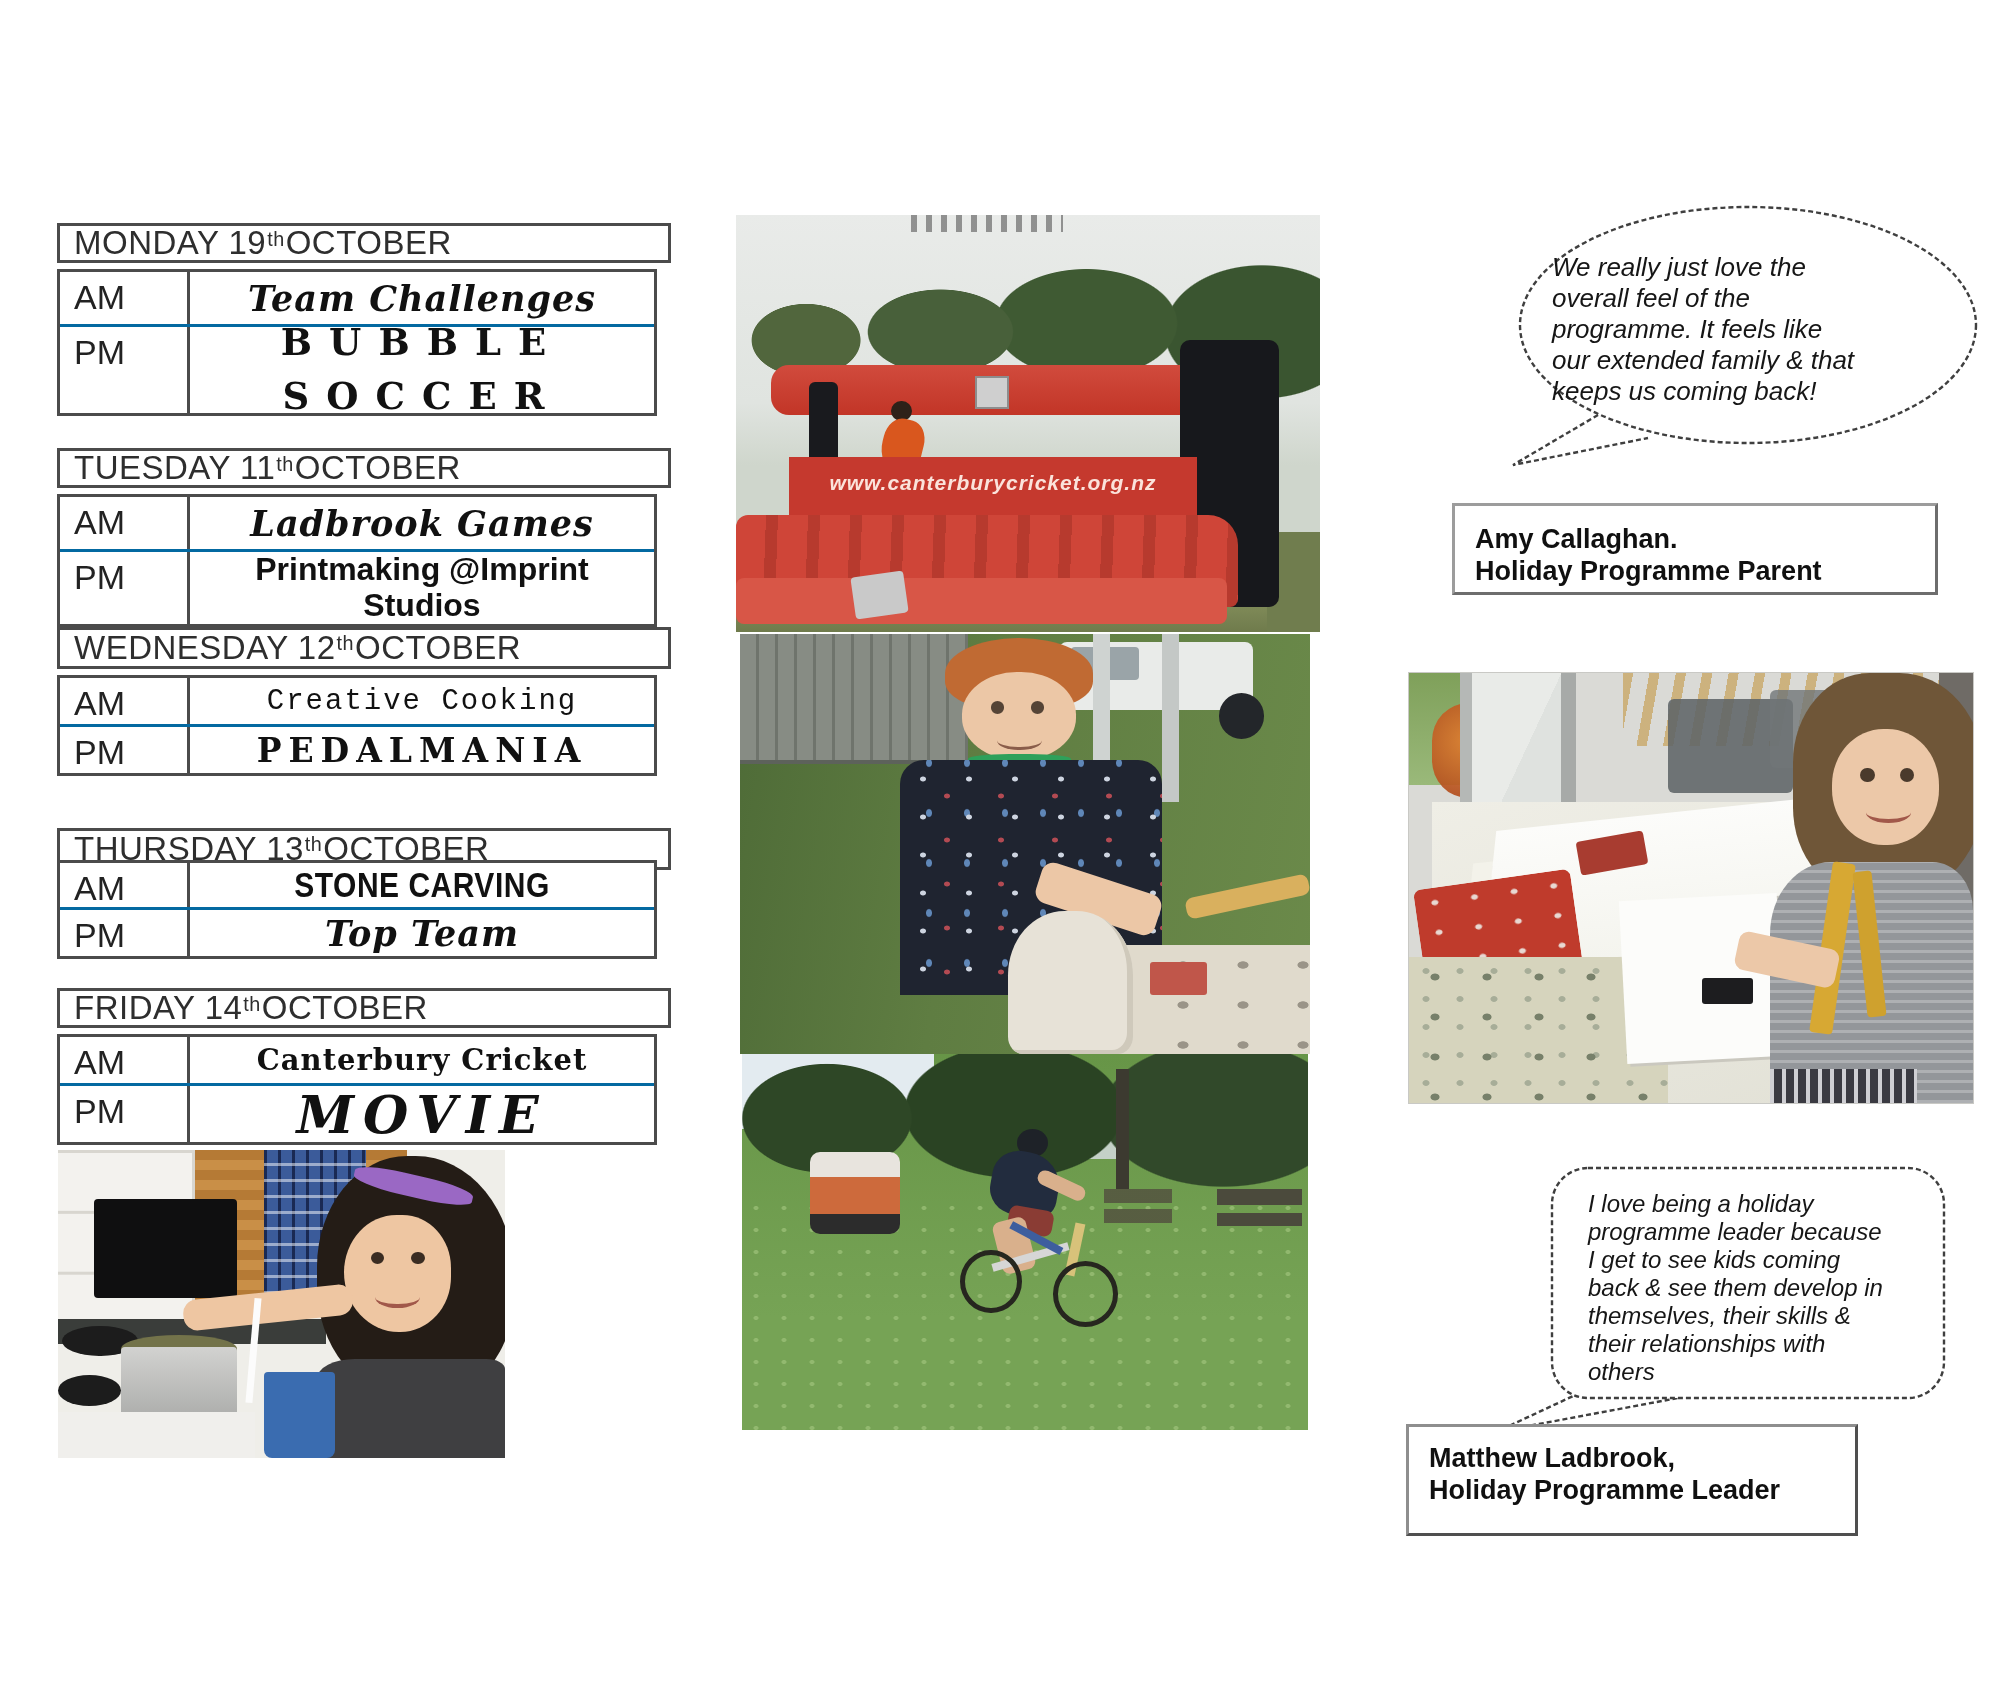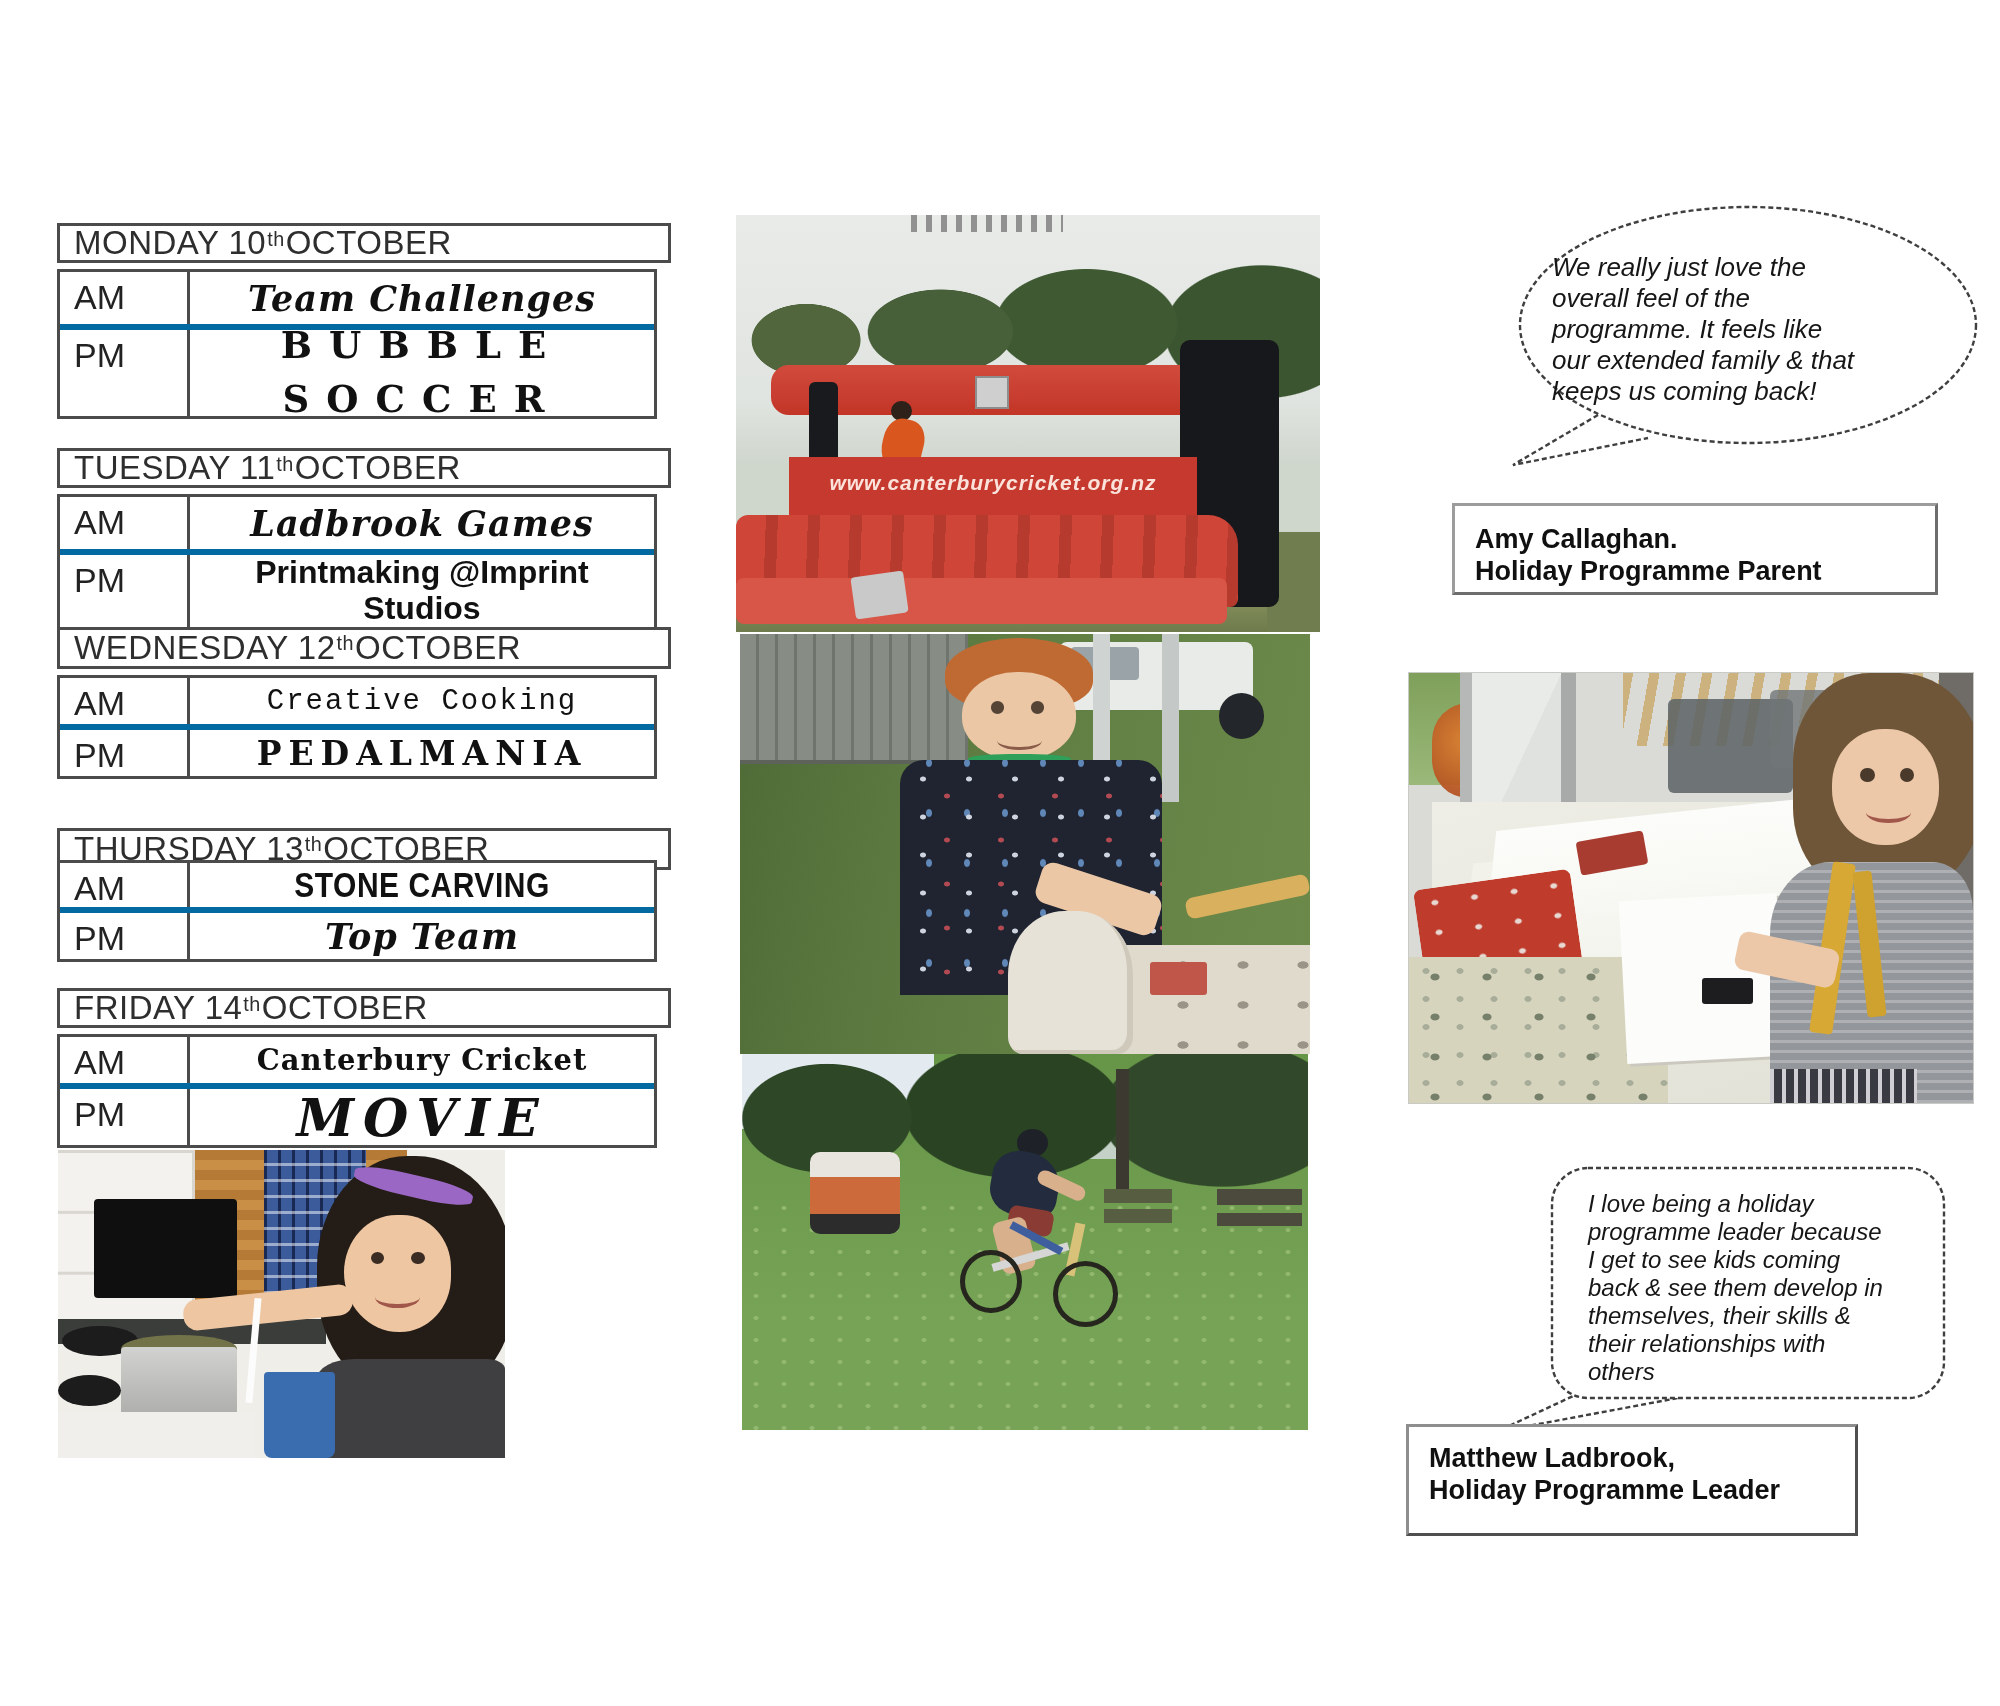--- a/index.html
+++ b/index.html
@@ -7,21 +7,21 @@
         font-family:"Liberation Sans",sans-serif;color:#1a1a1a;}
   .abs{position:absolute;}
 
   
   .day-header{position:absolute;left:57px;width:594px;border:3px solid #4b4b4b;
        background:#fff;display:flex;align-items:center;padding-left:14px;
        font-size:33px;letter-spacing:.5px;color:#2e2e2e;}
   .day-header .sup{font-size:60%;vertical-align:super;line-height:1;margin:0 1px 10px 1px;align-self:flex-start;padding-top:4px;}
   .day-rows{position:absolute;left:57px;width:594px;border:3px solid #4b4b4b;background:#fff;}
   .sched-row{display:flex;}
-  .sched-row + .sched-row{border-top:6px solid #0369a1;}
+  .sched-row + .sched-row{border-top:3px solid #0369a1;}
   .cell-label{width:130px;flex:0 0 130px;border-right:3px solid #4b4b4b;
        font-size:34px;color:#222;padding:6px 0 12px 14px;box-sizing:border-box;}
   .cell-act{flex:1;display:flex;align-items:center;justify-content:center;text-align:center;
        white-space:pre-line;color:#111;}
 
   .act-script{font-family:"DejaVu Serif",serif;font-style:italic;font-weight:700;font-size:35px;letter-spacing:1px;}
   .act-stencil{font-family:"DejaVu Serif",serif;font-weight:900;font-size:37px;letter-spacing:17px;line-height:1.45;}
   .act-boldsans{font-weight:900;font-size:32px;line-height:1.12;}
   .act-mono{font-family:"Liberation Mono",monospace;font-size:29px;letter-spacing:2px;}
   .act-serifwide{font-family:"DejaVu Serif",serif;font-weight:900;font-size:33px;letter-spacing:7px;}
@@ -39,21 +39,21 @@
        white-space:pre-line;font-size:27px;line-height:32px;color:#101010;}
   .attr-box.b1{border:3px solid;border-color:#9c9c9c #6d6d6d #6d6d6d #9c9c9c;padding:17px 0 0 20px;}
   .attr-box.b2{border:3px solid;border-color:#8e8e8e #4f4f4f #4f4f4f #8e8e8e;padding:15px 12px 0 20px;}
 </style>
 </head>
 <body>
 
 <div class="page">
 
   <div class="day-header" style="top:223px;height:34px;">
-    <span>MONDAY 10</span>
+    <span>MONDAY 19</span>
       <span class="sup">th</span>
       <span> OCTOBER</span>
   </div>
   <div class="day-rows" style="top:269px;">
     <div class="sched-row" style="height:52px;">
       <div class="cell-label">AM</div>
       <div class="cell-act act-script">Team Challenges</div>
     </div>
     <div class="sched-row" style="height:86px;">
       <div class="cell-label">PM</div>

